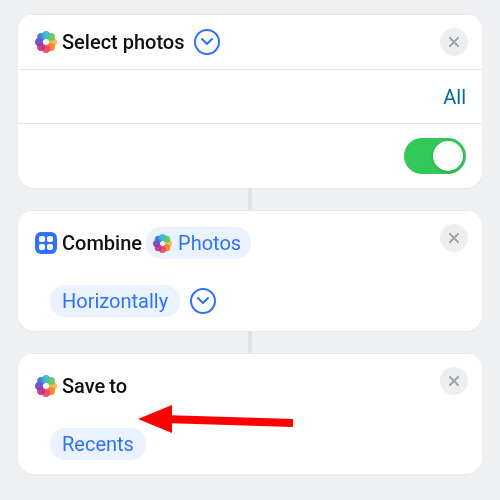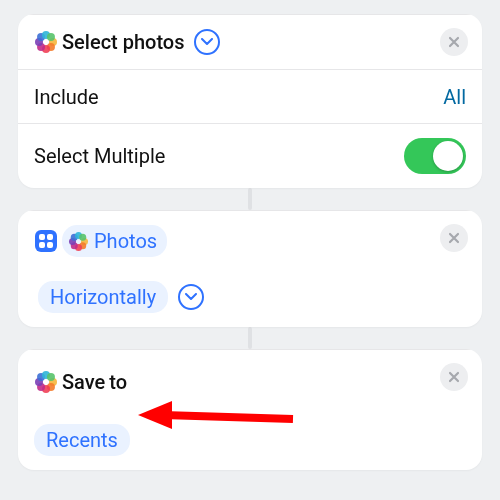--- a/index.html
+++ b/index.html
@@ -133,26 +133,24 @@
         </span>
     </span>
     <span class="label">Select photos</span>
     <span class="chev-circle">
       <svg width="12" height="8" viewBox="0 0 12 8">
           <path d="M1 1 L6 6 L11 1" fill="none" stroke="#2f72ff" stroke-width="2" stroke-linecap="round" stroke-linejoin="round"></path>
         </svg>
     </span>
   </div>
   <div class="row">
-    <span class="label bold">Include</span>
     <span class="grow"></span>
     <span class="val-link">All</span>
   </div>
   <div class="row">
-    <span class="label bold">Select Multiple</span>
     <span class="grow"></span>
     <span class="toggle">
         <span class="knob"></span>
       </span>
   </div>
 </div>
 
 <div class="connector"></div>
 
 <div class="card">
@@ -163,37 +161,38 @@
   </div>
   <div class="row head" style="line-height:36px;">
     <span class="icon">
       <span class="grid-tile">
           <i></i>
           <i></i>
           <i></i>
           <i></i>
         </span>
     </span>
+    <span class="label">Combine</span>
     <span class="token">
       <span class="icon sm">
           <span class="photos-flower sm" id="pf2">
             <span style="background: rgb(246, 183, 60); transform: translate(6px, 0px);"></span>
             <span style="background: rgb(244, 123, 42); transform: translate(4.24264px, 4.24264px);"></span>
             <span style="background: rgb(239, 64, 86); transform: translate(3.67394e-16px, 6px);"></span>
             <span style="background: rgb(193, 43, 138); transform: translate(-4.24264px, 4.24264px);"></span>
             <span style="background: rgb(122, 63, 182); transform: translate(-6px, 7.34788e-16px);"></span>
             <span style="background: rgb(60, 111, 214); transform: translate(-4.24264px, -4.24264px);"></span>
             <span style="background: rgb(47, 181, 216); transform: translate(-1.10218e-15px, -6px);"></span>
             <span style="background: rgb(88, 195, 107); transform: translate(4.24264px, -4.24264px);"></span>
           </span>
         </span>
       <span>Photos</span>
     </span>
     <span style="flex-basis:100%; height:0;"></span>
-    <span class="token plain" style="margin-left:4px;">
+    <span class="token plain" style="margin-left:16px;">
       <span>Horizontally</span>
     </span>
     <span class="chev-circle">
       <svg width="12" height="8" viewBox="0 0 12 8">
           <path d="M1 1 L6 6 L11 1" fill="none" stroke="#2f72ff" stroke-width="2" stroke-linecap="round" stroke-linejoin="round"></path>
         </svg>
     </span>
   </div>
 </div>
 
@@ -214,21 +213,21 @@
           <span style="background: rgb(193, 43, 138); transform: translate(-4.94975px, 4.94975px);"></span>
           <span style="background: rgb(122, 63, 182); transform: translate(-7px, 8.57253e-16px);"></span>
           <span style="background: rgb(60, 111, 214); transform: translate(-4.94975px, -4.94975px);"></span>
           <span style="background: rgb(47, 181, 216); transform: translate(-1.28588e-15px, -7px);"></span>
           <span style="background: rgb(88, 195, 107); transform: translate(4.94975px, -4.94975px);"></span>
         </span>
     </span>
     <span class="label">Save</span>
     <span class="label">to</span>
     <span style="flex-basis:100%; height:0;"></span>
-    <span class="token plain" style="margin-left:0px;">
+    <span class="token plain" style="margin-left:16px;">
       <span>Recents</span>
     </span>
   </div>
 
   <svg class="arrow" style="left:120px; top:46px;" width="160" height="40" viewBox="0 0 160 40">
     <line x1="155" y1="24" x2="25" y2="20" stroke="#ff0000" stroke-width="8"></line>
     <polygon points="0,20 34,6 34,34" fill="#ff0000"></polygon>
   </svg>
 </div>
 

